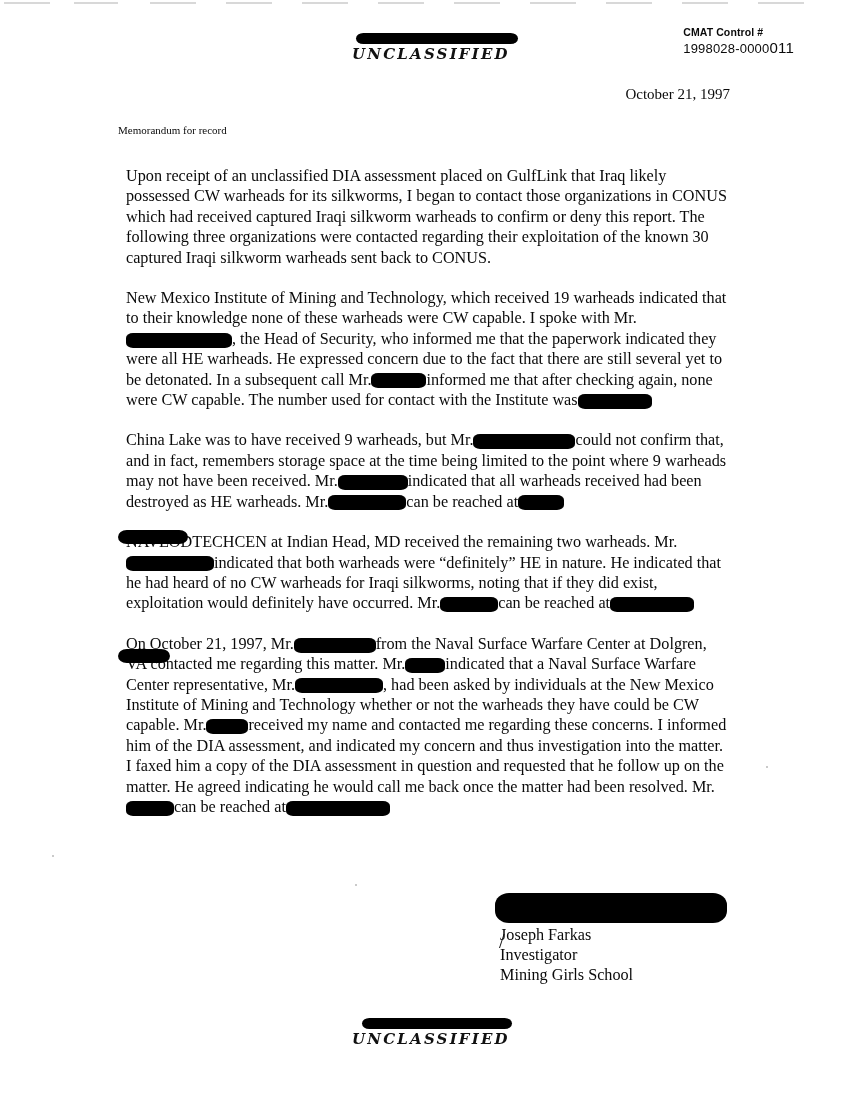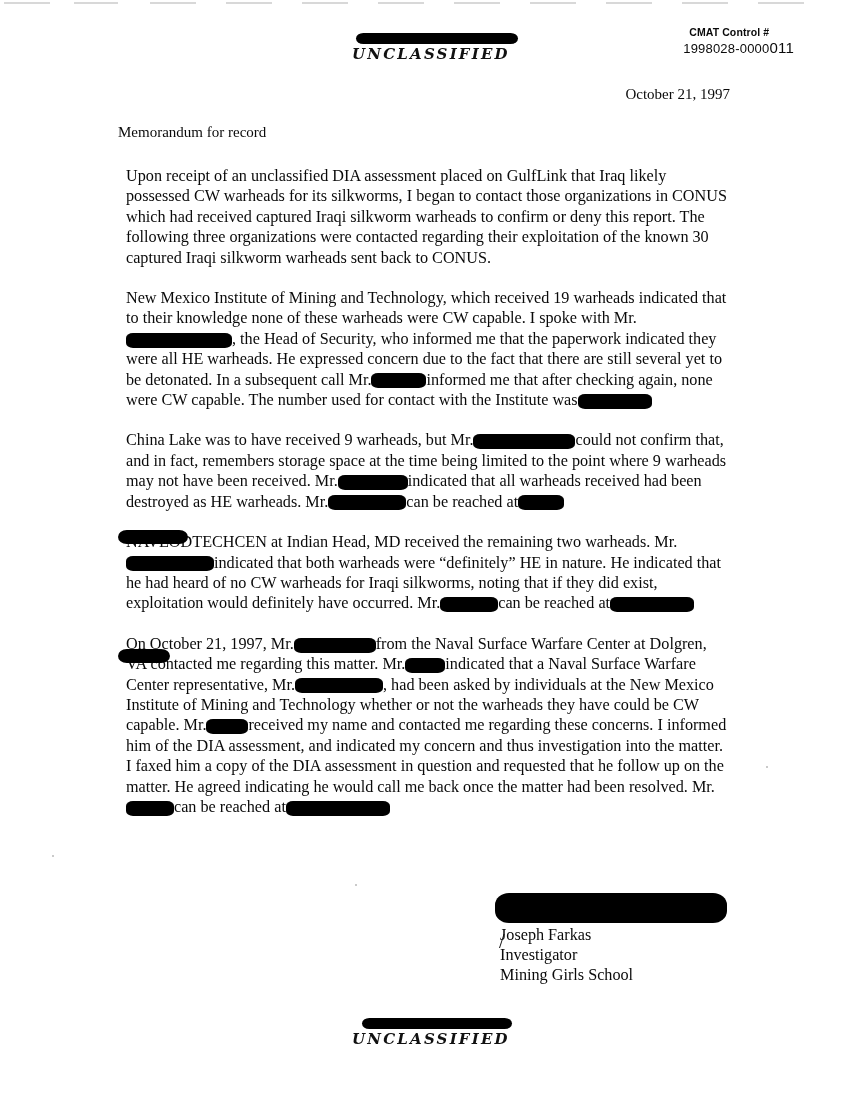--- a/index.html
+++ b/index.html
@@ -76,21 +76,20 @@
     position: absolute;
     right: 56px;
     top: 26px;
     text-align: left;
     font-family: "Liberation Sans", sans-serif;
   }
   .cmat .label {
     font-size: 10.5px;
     font-weight: bold;
     letter-spacing: .1px;
-    margin-left: 6px;
   }
   .cmat .num {
     font-size: 13px;
     font-weight: normal;
     margin-top: 1px;
     letter-spacing: .2px;
   }
   .cmat .num .big {
     font-size: 15px;
   }
@@ -99,21 +98,21 @@
     position: absolute;
     right: 120px;
     top: 86px;
     font-size: 15px;
   }
 
   .memo-head {
     position: absolute;
     left: 118px;
     top: 124px;
-    font-size: 15px;
+    font-size: 11px;
   }
 
   .body-text {
     position: absolute;
     left: 118px;
     top: 166px;
     width: 612px;
     font-size: 16.2px;
     line-height: 20.4px;
     text-align: left;

